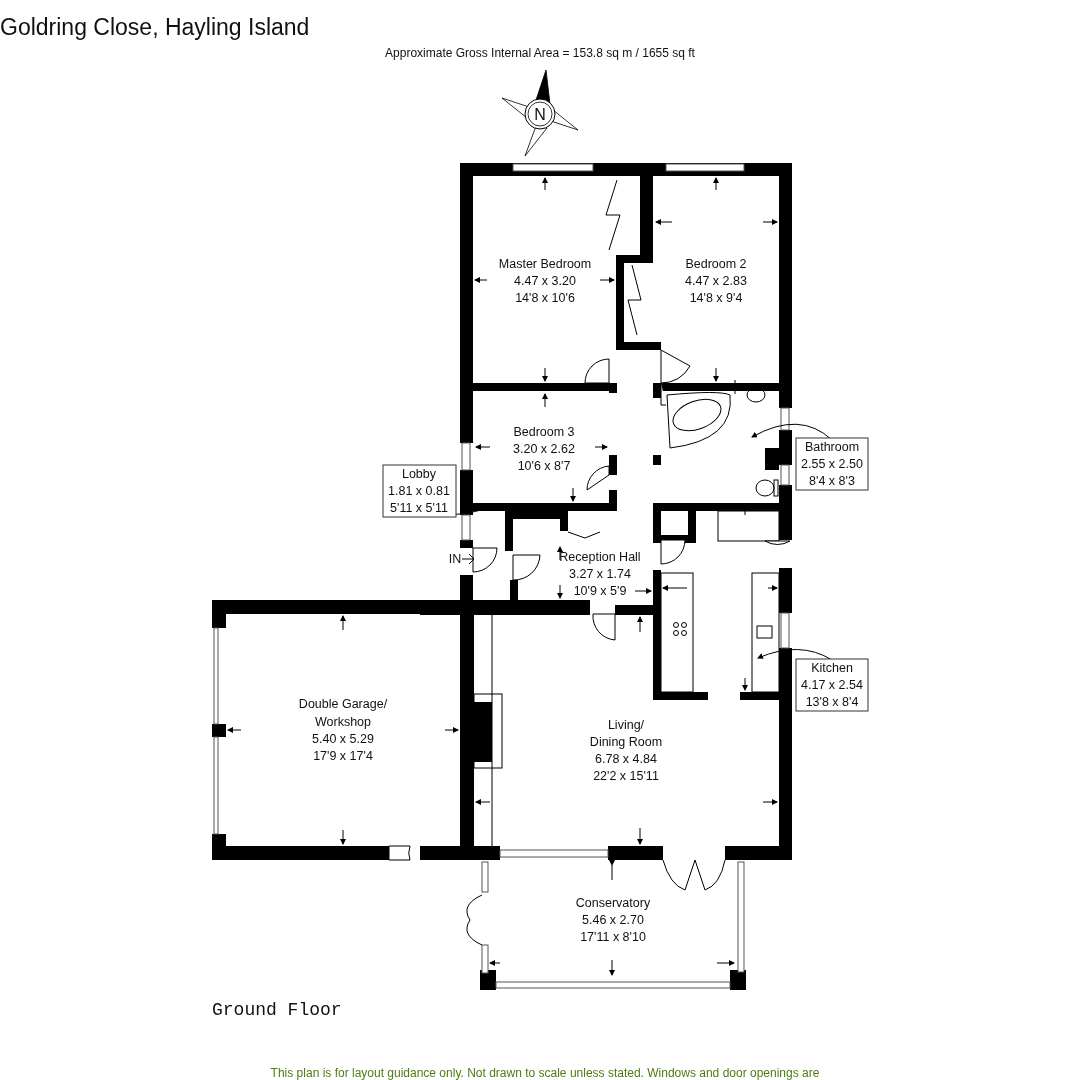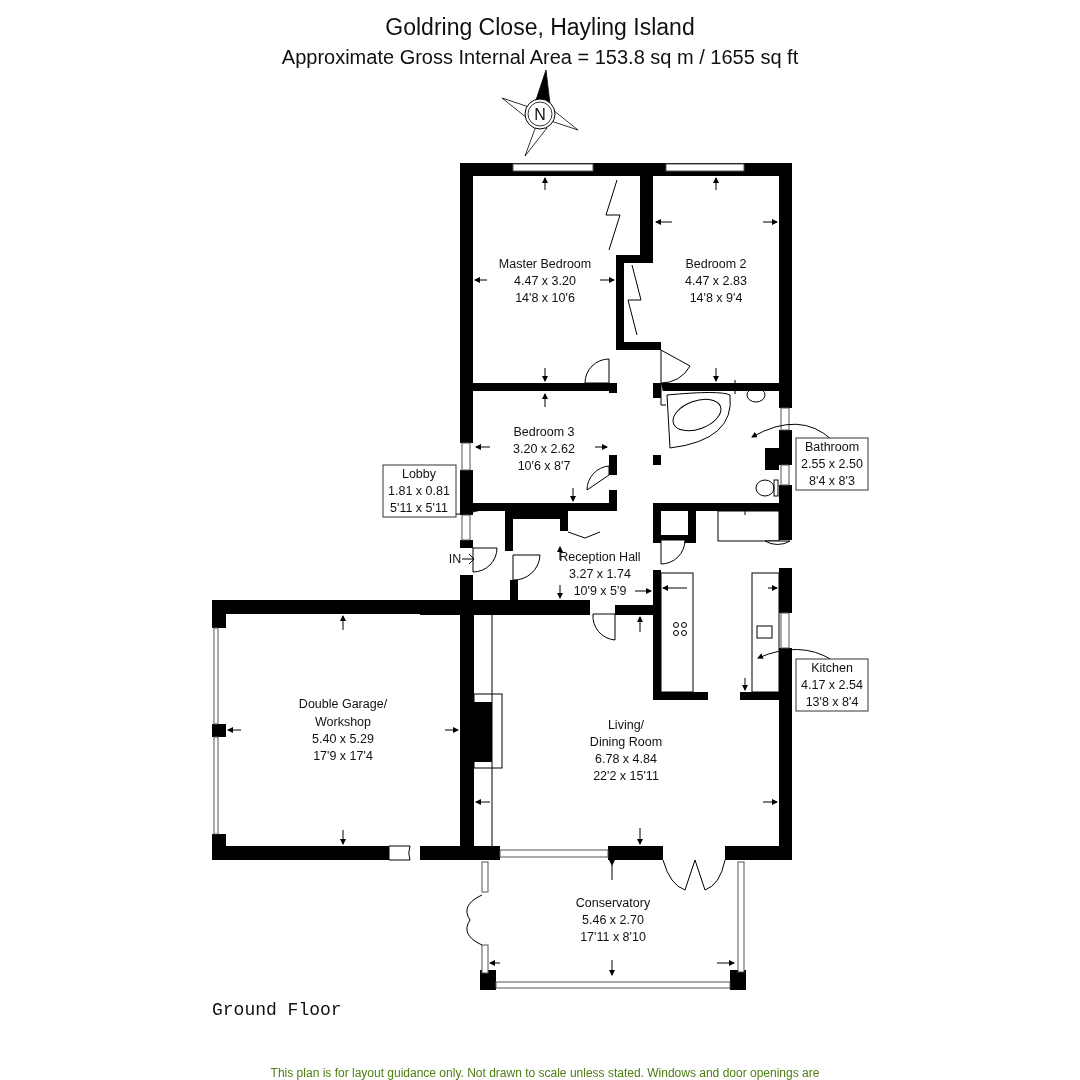--- a/index.html
+++ b/index.html
@@ -1,18 +1,18 @@
 <!DOCTYPE html>
 <html><head>
 <meta charset="utf-8">
 <style>
   html, body { margin:0; padding:0; background:#ffffff; }
   body { width:1080px; height:1080px; position:relative; overflow:hidden; font-family:"Liberation Sans", sans-serif; color:#111; }
-  .title { position:absolute; left:0; width:1080px; top:14px; text-align:center; font-size:23px; color:#111; }
-  .subtitle { position:absolute; left:0; width:1080px; top:46px; text-align:center; font-size:20px; color:#111; }
+  .title { position:absolute; left:0; width:1080px; top:14px; font-size:23px; color:#111; }
+  .subtitle { position:absolute; left:0; width:1080px; top:46px; text-align:center; font-size:12px; color:#111; }
   .floor-label { position:absolute; left:212px; top:1000px; font-size:18px; color:#111;font-family:Liberation Mono, monospace; }
   .disclaimer { position:absolute; left:240px; width:610px; top:1023px; text-align:center; font-size:12px; line-height:16px; color:#4d7c0f;margin-top:42px; }
   svg.plan { position:absolute; left:0; top:0; width:1080px; height:1080px; }
   .rl { font-family:"Liberation Sans", sans-serif; font-size:12.5px; fill:#111; text-anchor:middle; }
   .lbox { fill:#fff; stroke:#333; stroke-width:1; }
   .w { fill:#000; }
   .thin { stroke:#000; stroke-width:1; fill:none; }
   .gl { stroke:#555; stroke-width:1; fill:#fff; }
   .arr { stroke:#000; stroke-width:1; fill:none; }
   .door { stroke:#000; stroke-width:1; fill:#fff; }

